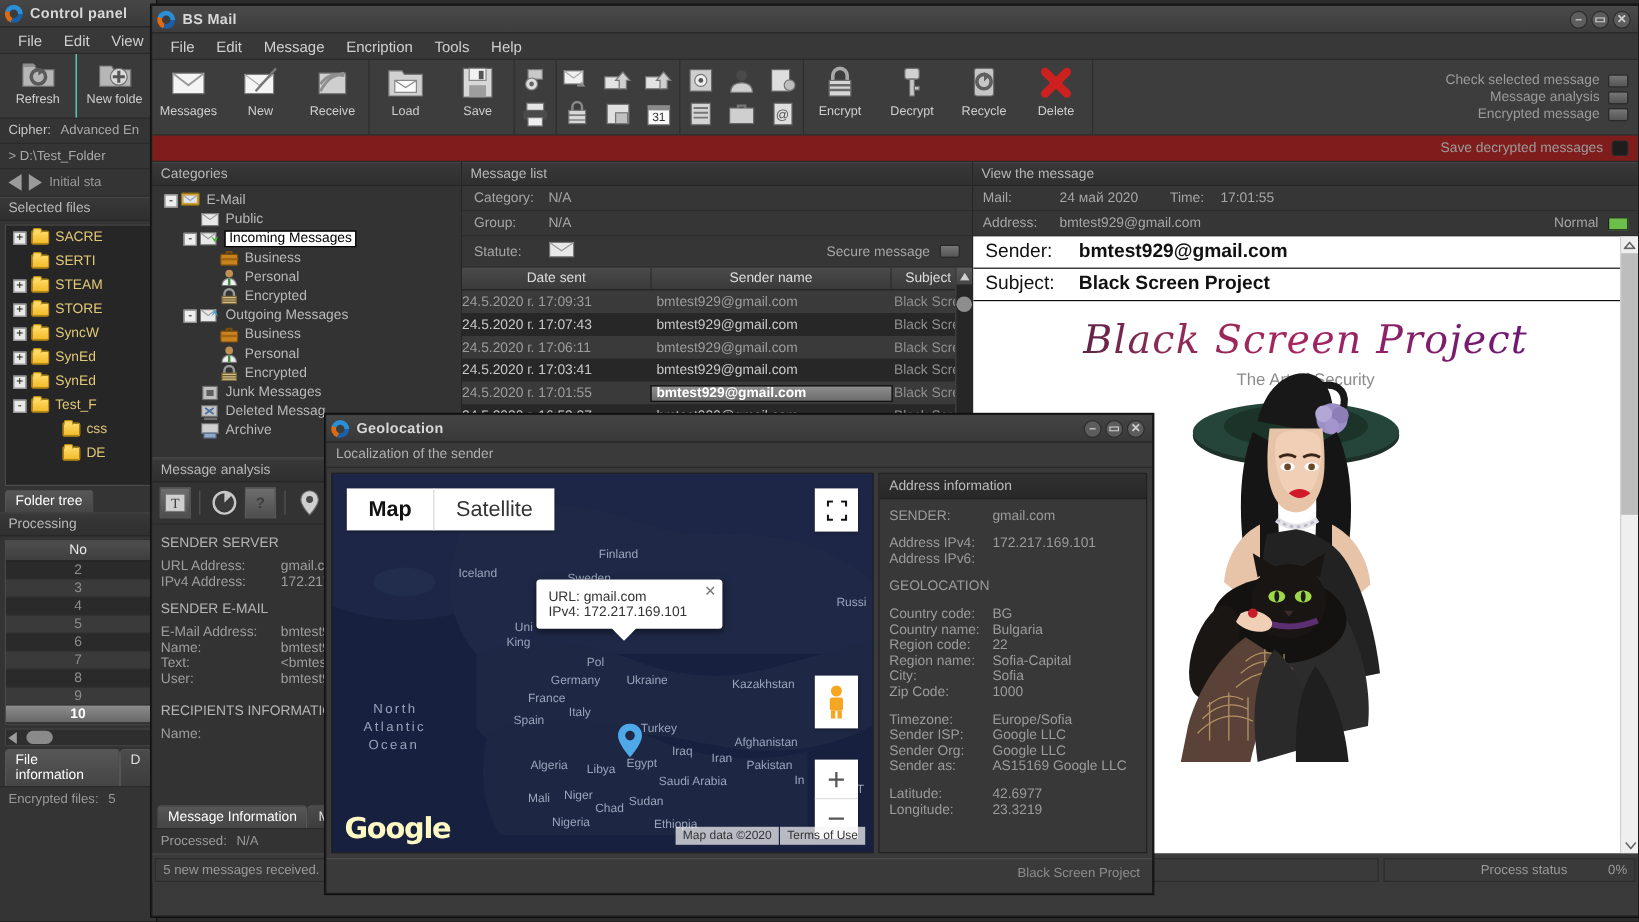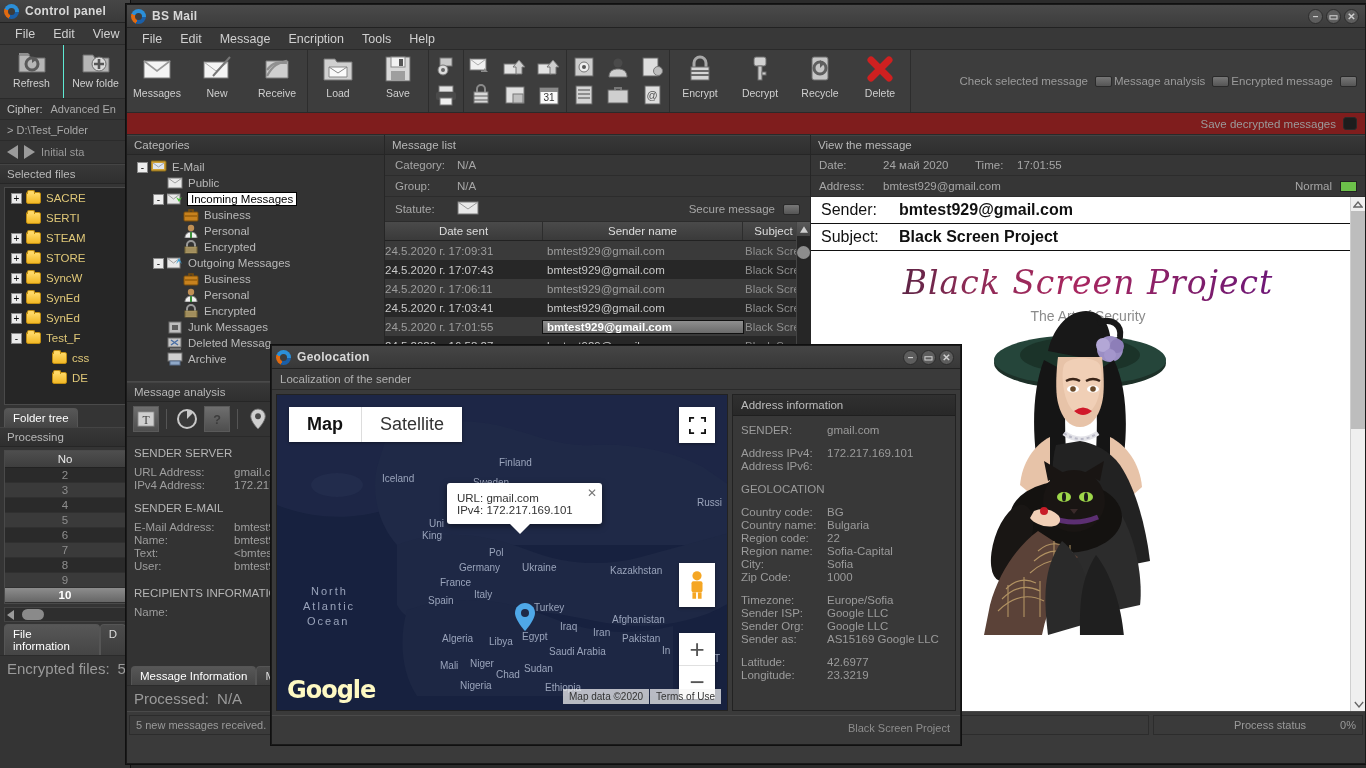--- a/index.html
+++ b/index.html
@@ -71,35 +71,35 @@
   .ghdr { background:linear-gradient(#4e4e4e,#3e3e3e); color:#e8e8e8; font-size:11.5px;
      text-align:center; padding:2px 0; border-bottom:1px solid #222; }
   .grow { font-size:11.5px; color:#8e8e8e; text-align:center; padding:1px 0;
      border-bottom:1px solid #303030; }
   .grow.odd { background:#3a3a3a; }
   .grow.even { background:#2a2a2a; }
   .grow.sel { background:linear-gradient(#8d8d8d,#666); color:#fff; font-weight:bold; }
   .hscroll { height:15px; background:#2e2e2e; border:1px solid #444; margin:2px 4px;
      display:flex; align-items:center; padding:0 2px; }
   .hthumb { width:22px;height:11px;border-radius:6px;background:#8a8a8a;margin-left:8px;cursor:pointer;}
-  .statusline { font-size:15px; color:#9a9a9a; padding:4px 7px; border-top:1px solid #2b2b2b;
+  .statusline { font-size:11px; color:#9a9a9a; padding:4px 7px; border-top:1px solid #2b2b2b;
      display:flex; gap:8px; white-space:nowrap;}
 
   
   #mail { left:126px; top:4px; width:1240px; height:760px; background:#3a3a3a; z-index:2; }
   .mailtools { height:63px; background:#3d3d3d; display:flex; align-items:stretch;
      border-bottom:1px solid #2a2a2a; }
   .tgrp { display:flex; border-right:1px solid #2d2d2d; }
   .tbtn { width:60px; display:flex; flex-direction:column; align-items:center; gap:1px;
      padding-top:4px; color:#cfcfcf; font-size:10.5px; cursor:pointer; }
   .tbtn .ic { width:32px; height:30px; }
   .tbtn-sm { width:34px; display:flex; flex-direction:column; align-items:center;
      justify-content:space-around; padding:3px 0; cursor:pointer; }
   .ic-sm { width:24px; height:22px; }
-  .toolright { margin-left:auto; display:flex; flex-direction:row;
+  .toolright { margin-left:auto; display:flex; flex-direction:column;
      justify-content:center; gap:2px; padding-right:8px; }
   .chkrow { display:flex; align-items:center; justify-content:flex-end; gap:7px;
      font-size:11.5px; color:#9b9b9b; }
   .swtch { width:17px;height:11px;background:linear-gradient(#777,#555);
      border:1px solid #2a2a2a; border-radius:2px; cursor:pointer;}
   .swtch.dark { background:#1d1d1d; border-radius:3px; width:14px;height:13px;}
 
   .mailbody { display:flex; height:576px; }
   .col { border-right:1px solid #262626; display:flex; flex-direction:column; }
   #c-cat { width:258px; }
@@ -870,21 +870,21 @@
                 </svg>
             </div>
             <div class="vsthumb"></div>
           </div>
         </div>
       </div>
 
       <div class="col" id="c-view">
         <div class="panelhdr">View the message</div>
         <div class="viewhdr">
-          <span class="k">Date:</span>
+          <span class="k">Mail:</span>
           <span style="width:92px;">24 май 2020</span>
           <span style="width:42px;">Time:</span>
           <span>17:01:55</span>
         </div>
         <div class="viewhdr">
           <span class="k">Address:</span>
           <span>bmtest929@gmail.com</span>
           <span style="margin-left:auto;">Normal</span>
           <span id="prio-swatch" style="width: 17px; height: 11px; margin-left: 8px; border: 1px solid rgb(34, 34, 34); display: inline-block; background: rgb(108, 192, 74);"></span>
         </div>

